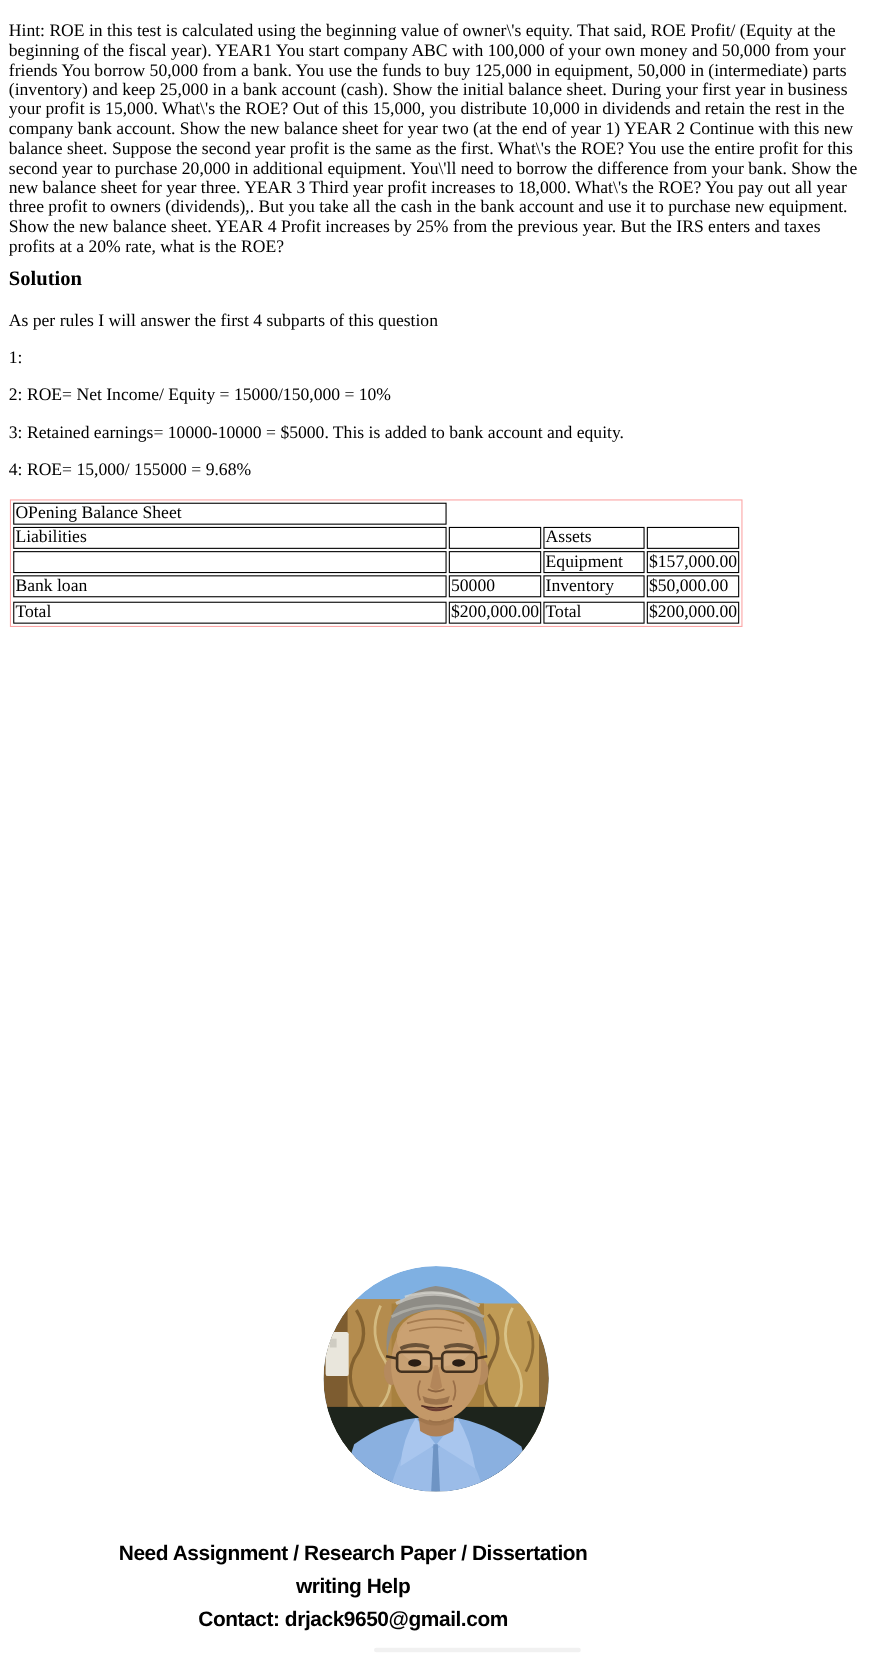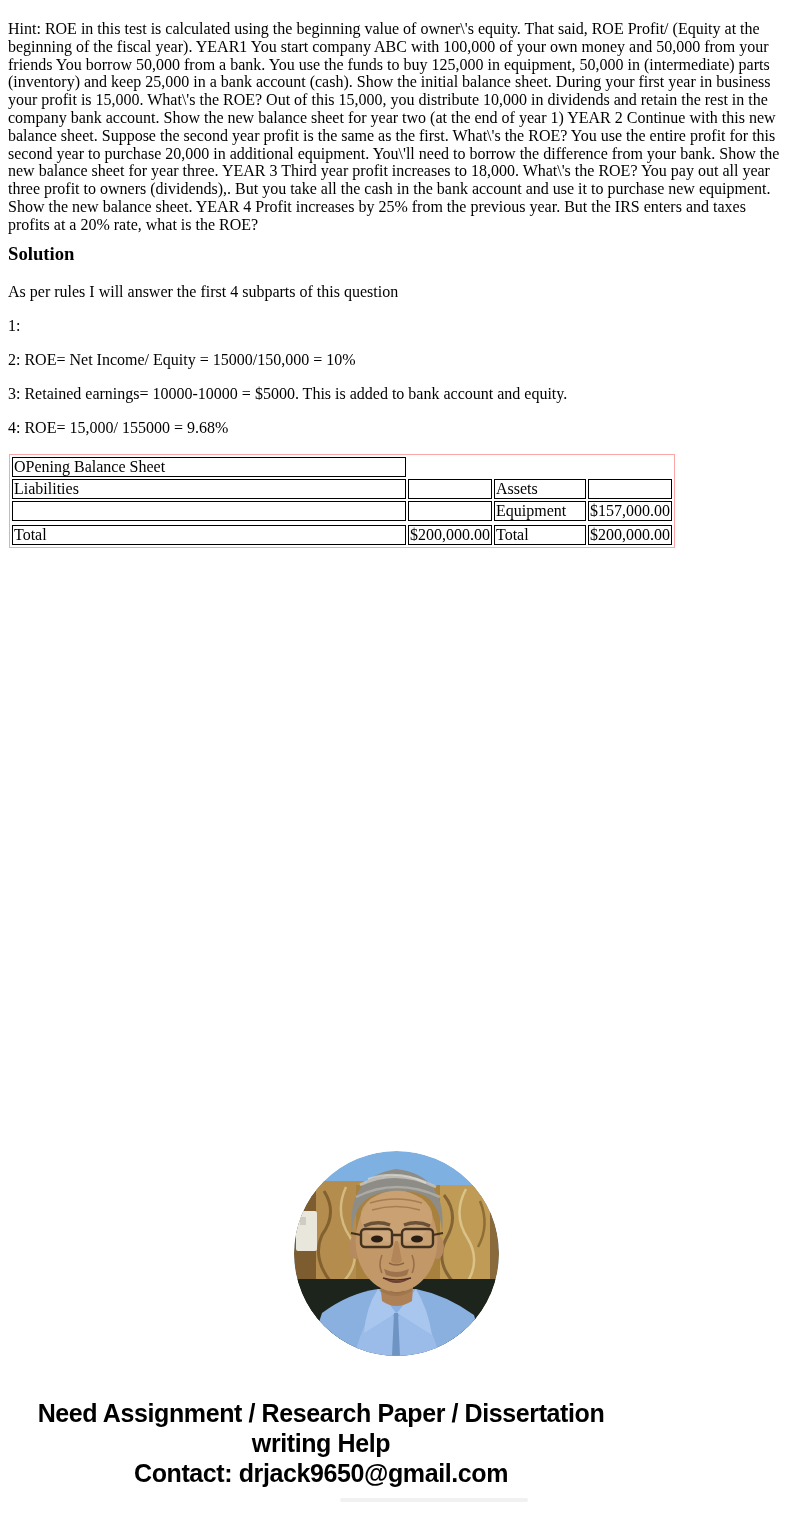--- a/index.html
+++ b/index.html
@@ -38,21 +38,21 @@
   td.c2{width:79px}
   td.c3{width:88px}
   td.c4{width:80px}
   tr.spacer td{border:none;height:0;padding:0;}
   
   #portrait{top:1151px;left:294px;width:205px;height:205px;border-radius:50%;overflow:hidden;}
   
   #footer{
     top:1398px;left:0;width:642px;text-align:center;
     font-family:"Liberation Sans","DejaVu Sans",sans-serif;
-    font-weight:bold;font-size:25px;line-height:30px;letter-spacing:-0.4px;
+    font-weight:bold;font-size:19px;line-height:30px;letter-spacing:-0.4px;
   }
   #footer span{display:block;}
   #faint-bar{top:1498px;left:340px;width:188px;height:4px;background:#f1f1f1;border-radius:2px;}
 </style>
 </head>
 <body>
 
 <div class="abs" id="hint">Hint: ROE in this test is calculated using the beginning value of owner\'s equity. That said, ROE Profit/ (Equity at the beginning of the fiscal year). YEAR1 You start company ABC with 100,000 of your own money and 50,000 from your friends You borrow 50,000 from a bank. You use the funds to buy 125,000 in equipment, 50,000 in (intermediate) parts (inventory) and keep 25,000 in a bank account (cash). Show the initial balance sheet. During your first year in business your profit is 15,000. What\'s the ROE? Out of this 15,000, you distribute 10,000 in dividends and retain the rest in the company bank account. Show the new balance sheet for year two (at the end of year 1) YEAR 2 Continue with this new balance sheet. Suppose the second year profit is the same as the first. What\'s the ROE? You use the entire profit for this second year to purchase 20,000 in additional equipment. You\'ll need to borrow the difference from your bank. Show the new balance sheet for year three. YEAR 3 Third year profit increases to 18,000. What\'s the ROE? You pay out all year three profit to owners (dividends),. But you take all the cash in the bank account and use it to purchase new equipment. Show the new balance sheet. YEAR 4 Profit increases by 25% from the previous year. But the IRS enters and taxes profits at a 20% rate, what is the ROE?</div>
 
 <div class="abs" id="solution-heading">Solution</div>
@@ -73,20 +73,26 @@
       <td class="c1">Liabilities</td>
       <td class="c2"></td>
       <td class="c3">Assets</td>
       <td class="c4"></td>
     </tr>
     <tr>
       <td class="c1"></td>
       <td class="c2"></td>
       <td class="c3">Equipment</td>
       <td class="c4">$157,000.00</td>
+    </tr>
+    <tr>
+      <td class="c1">Bank loan</td>
+      <td class="c2">50000</td>
+      <td class="c3">Inventory</td>
+      <td class="c4">$50,000.00</td>
     </tr>
     <tr class="spacer">
       <td colspan="4"></td>
     </tr>
     <tr>
       <td class="c1">Total</td>
       <td class="c2">$200,000.00</td>
       <td class="c3">Total</td>
       <td class="c4">$200,000.00</td>
     </tr>

